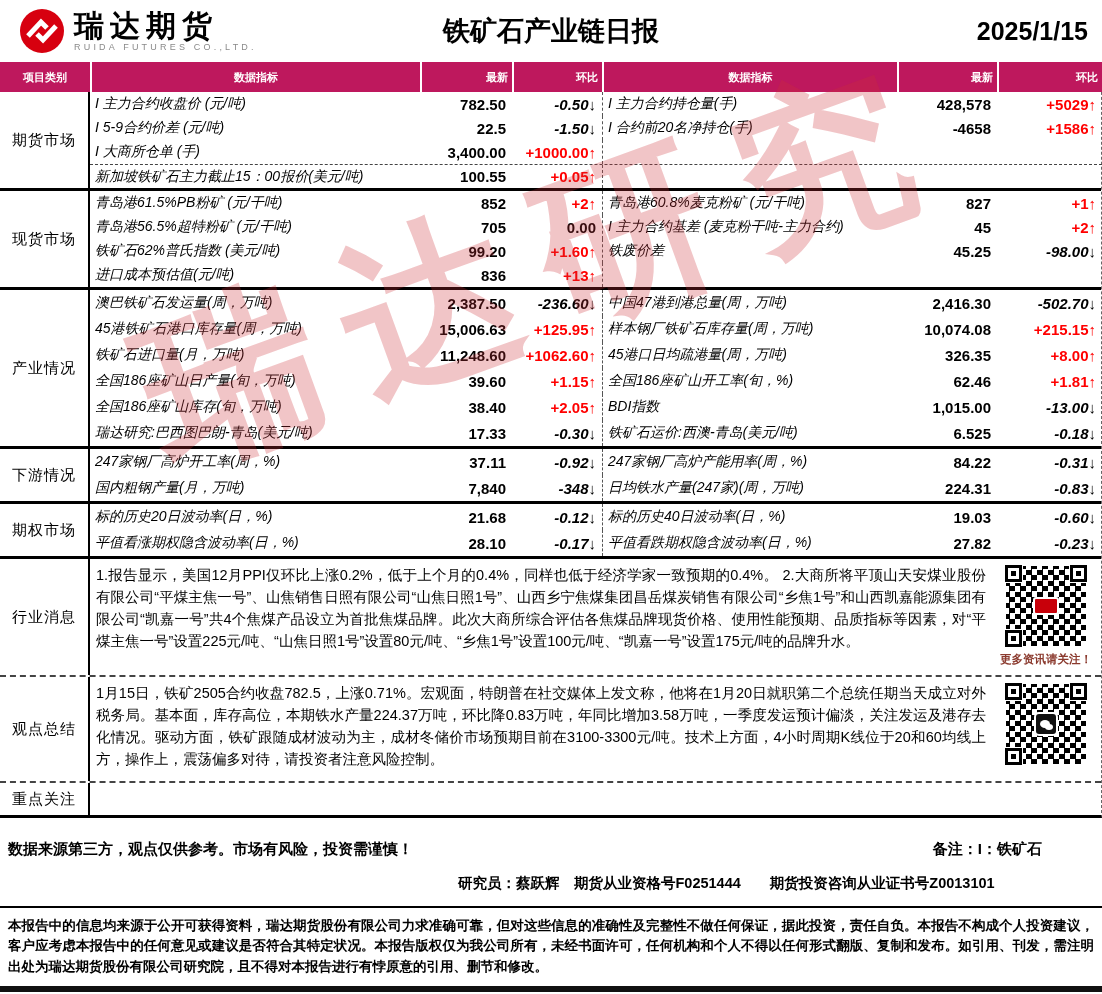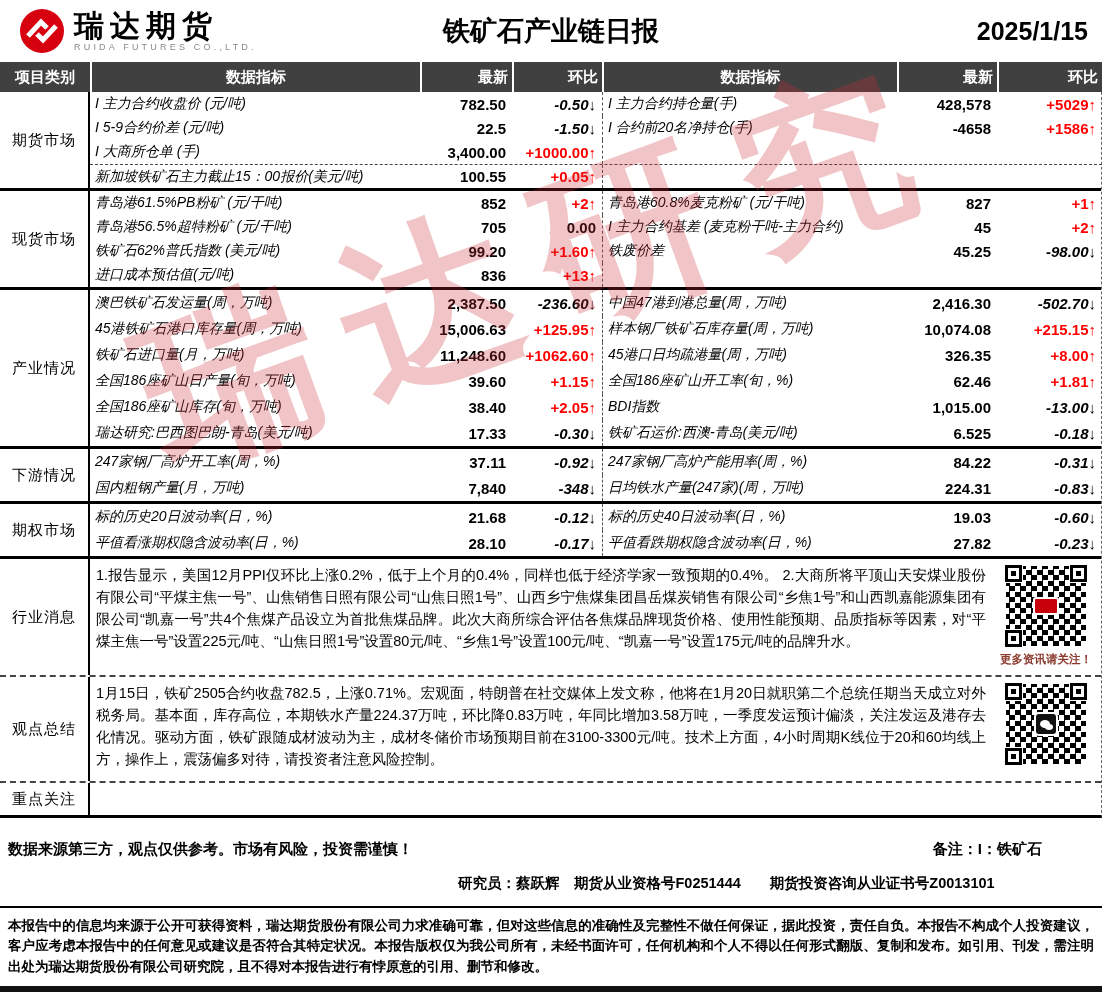--- a/index.html
+++ b/index.html
@@ -12,21 +12,21 @@
   .logo-wrap { display:flex; align-items:center; gap:8px; padding-left:18px; width:300px; }
   .logo-icon { width:48px; height:48px; flex:0 0 48px; }
   .logo-text .cn { font-size:30px; font-weight:bold; letter-spacing:6px; line-height:1.05; }
   .logo-text .en { font-size:9px; color:#8a8a8a; letter-spacing:3.2px; }
   .rpt-title { position:absolute; left:0; right:0; text-align:center; font-size:27px; font-weight:bold; }
   .rpt-date { position:absolute; right:14px; font-size:25px; font-weight:bold; }
 
   
   .rtable { border-bottom:3px solid #000; border-right:1px dashed #666; }
   .thead { display:grid; grid-template-columns:90px 330px 92px 90px 295px 100px 105px; height:30px; background:#fff; }
-  .thead > div { background:#404040; color:#fff; font-weight:bold; font-size:15px; display:flex; align-items:center; justify-content:center; }
+  .thead > div { background:#be185d; color:#fff; font-weight:bold; font-size:11px; display:flex; align-items:center; justify-content:center; }
   .thead > div + div { border-left:2px solid #fff; }
   .thead .num { justify-content:flex-end; padding-right:4px; }
 
   .sec { display:grid; grid-template-columns:90px 1012px; }
   .sec-spot,.sec-industry,.sec-down,.sec-options,.sec-news { border-top:3px solid #000; }
   .sec-summary,.sec-focus { border-top:2px dashed #444; }
   .cat { border-right:2px solid #000; display:flex; align-items:center; justify-content:center; font-size:15px; letter-spacing:1px; }
   .rows { display:block; }
   .row { display:grid; grid-template-columns:330px 92px 90px 295px 100px 105px; align-items:center; }
   .s24 .row { height:24px; } .s26 .row { height:26px; }

